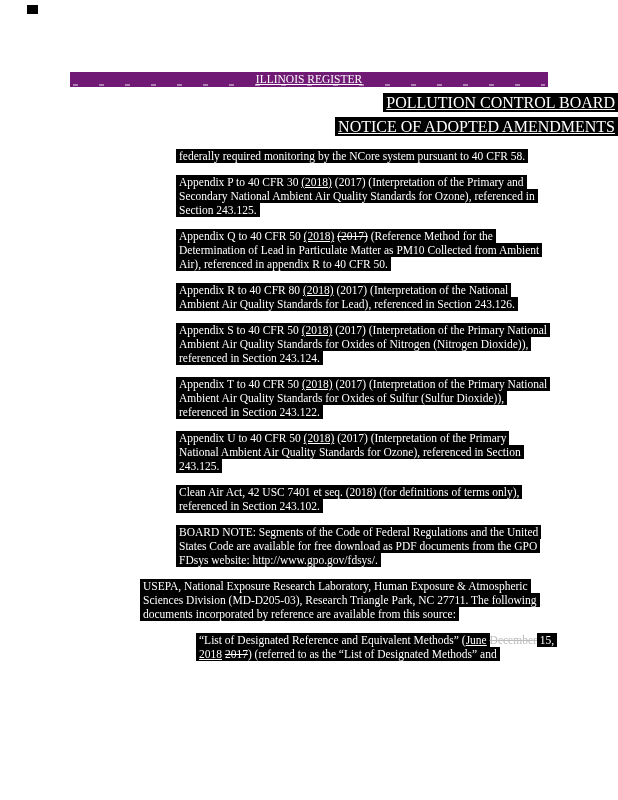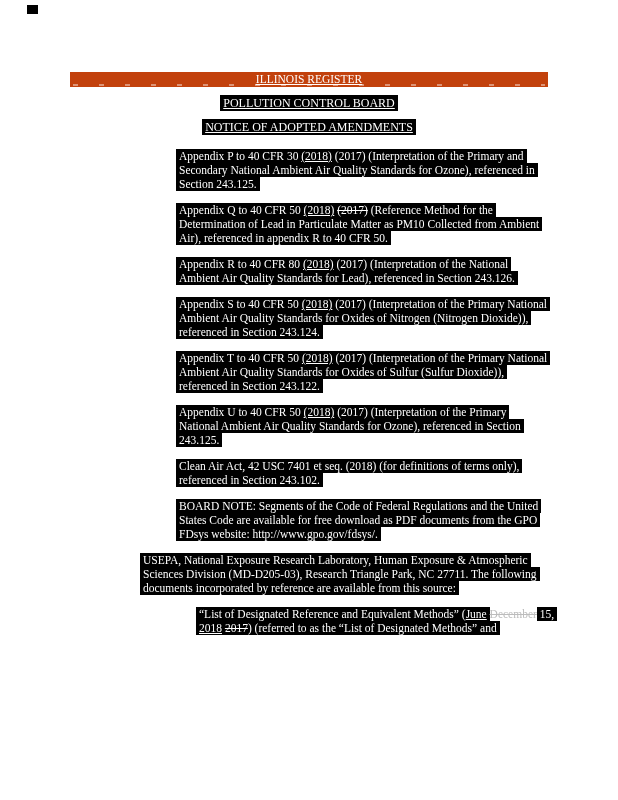--- a/index.html
+++ b/index.html
@@ -19,21 +19,21 @@
     width: 11px;
     height: 9px;
     background: #000;
   }
   .register-bar {
     position: absolute;
     left: 70px;
     top: 72px;
     width: 478px;
     height: 15px;
-    background: #c2410c;
+    background: #701a75;
     color: #fff;
     text-align: center;
     font-size: 11.5px;
     line-height: 14px;
     text-decoration: underline;
   }
   .register-bar .bar-title { text-decoration: underline; }
   .register-bar .ticks {
     position: absolute;
     left: 3px;
@@ -45,22 +45,22 @@
       transparent 5px 26px);
     opacity: 0.8;
   }
   .content {
     position: absolute;
     top: 96px;
     left: 0;
     width: 618px;
   }
   .center-title {
-    text-align: center;
-    font-size: 12px;
+    text-align: right;
+    font-size: 16px;
     line-height: 14px;
     margin-bottom: 10px;
   }
   .center-title + .center-title { margin-bottom: 15px; }
   .hl {
     background: #000000;
     color: #ffffff;
     padding: 1px 3px;
     -webkit-box-decoration-break: clone;
     box-decoration-break: clone;
@@ -100,20 +100,21 @@
 
     <div class="center-title">
       <span class="hl">POLLUTION CONTROL BOARD</span>
     </div>
 
     <div class="center-title">
       <span class="hl">NOTICE OF ADOPTED AMENDMENTS</span>
     </div>
 
     <div id="paragraphs">
+        <div class="para level-1"><span class="hl"><span class="seg-normal">federally required monitoring by the NCore system pursuant to 40 CFR 58.</span></span></div>
         <div class="para level-1"><span class="hl"><span class="seg-normal">Appendix P to 40 CFR 30 </span><span class="seg-underline">(2018)</span><span class="seg-normal"> (2017) (Interpretation of the Primary and Secondary National Ambient Air Quality Standards for Ozone), referenced in Section 243.125.</span></span></div>
         <div class="para level-1"><span class="hl"><span class="seg-normal">Appendix Q to 40 CFR 50 </span><span class="seg-underline">(2018)</span><span class="seg-normal"> </span><span class="seg-strike">(2017)</span><span class="seg-normal"> (Reference Method for the Determination of Lead in Particulate Matter as PM10 Collected from Ambient Air), referenced in appendix R to 40 CFR 50.</span></span></div>
         <div class="para level-1"><span class="hl"><span class="seg-normal">Appendix R to 40 CFR 80 </span><span class="seg-underline">(2018)</span><span class="seg-normal"> (2017) (Interpretation of the National Ambient Air Quality Standards for Lead), referenced in Section 243.126.</span></span></div>
         <div class="para level-1"><span class="hl"><span class="seg-normal">Appendix S to 40 CFR 50 </span><span class="seg-underline">(2018)</span><span class="seg-normal"> (2017) (Interpretation of the Primary National Ambient Air Quality Standards for Oxides of Nitrogen (Nitrogen Dioxide)), referenced in Section 243.124.</span></span></div>
         <div class="para level-1"><span class="hl"><span class="seg-normal">Appendix T to 40 CFR 50 </span><span class="seg-underline">(2018)</span><span class="seg-normal"> (2017) (Interpretation of the Primary National Ambient Air Quality Standards for Oxides of Sulfur (Sulfur Dioxide)), referenced in Section 243.122.</span></span></div>
         <div class="para level-1"><span class="hl"><span class="seg-normal">Appendix U to 40 CFR 50 </span><span class="seg-underline">(2018)</span><span class="seg-normal"> (2017) (Interpretation of the Primary National Ambient Air Quality Standards for Ozone), referenced in Section 243.125.</span></span></div>
         <div class="para level-1"><span class="hl"><span class="seg-normal">Clean Air Act, 42 USC 7401 et seq. (2018) (for definitions of terms only), referenced in Section 243.102.</span></span></div>
         <div class="para level-1"><span class="hl"><span class="seg-normal">BOARD NOTE:  Segments of the Code of Federal Regulations and the United States Code are available for free download as PDF documents from the GPO FDsys website:  http://www.gpo.gov/fdsys/.</span></span></div>
         <div class="para level-0"><span class="hl"><span class="seg-normal">USEPA, National Exposure Research Laboratory, Human Exposure &amp; Atmospheric Sciences Division (MD-D205-03), Research Triangle Park, NC 27711.  The following documents incorporated by reference are available from this source:</span></span></div>
         <div class="para level-2"><span class="hl"><span class="seg-normal">“List of Designated Reference and Equivalent Methods” (</span><span class="seg-underline">June</span><span class="seg-normal"> </span><span class="seg-faint-strike">December</span><span class="seg-normal"> 15, </span><span class="seg-underline">2018</span><span class="seg-normal"> </span><span class="seg-strike">2017</span><span class="seg-normal">) (referred to as the “List of Designated Methods” and</span></span></div>

